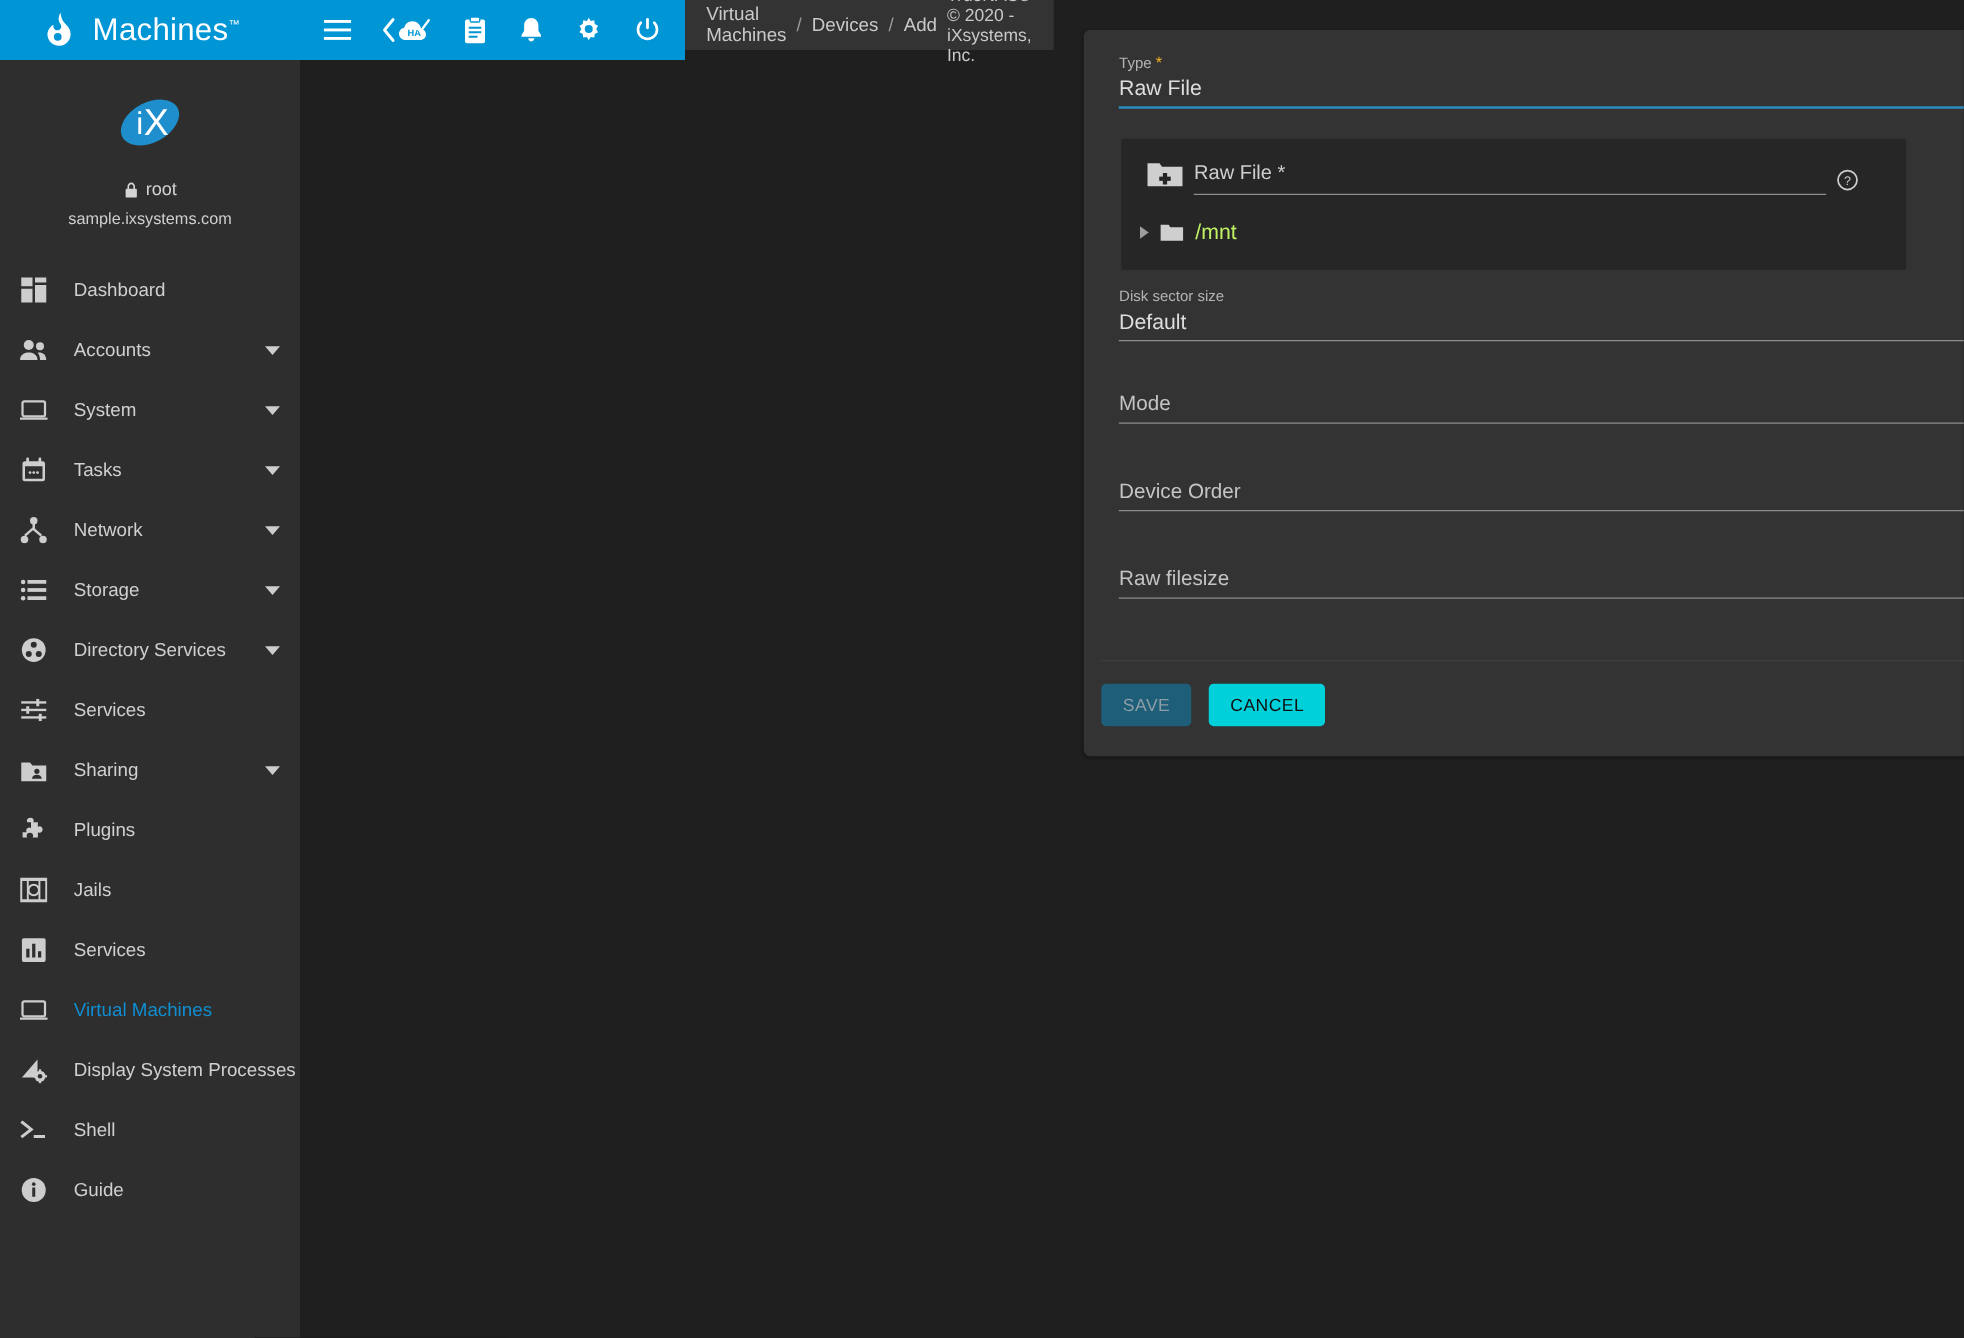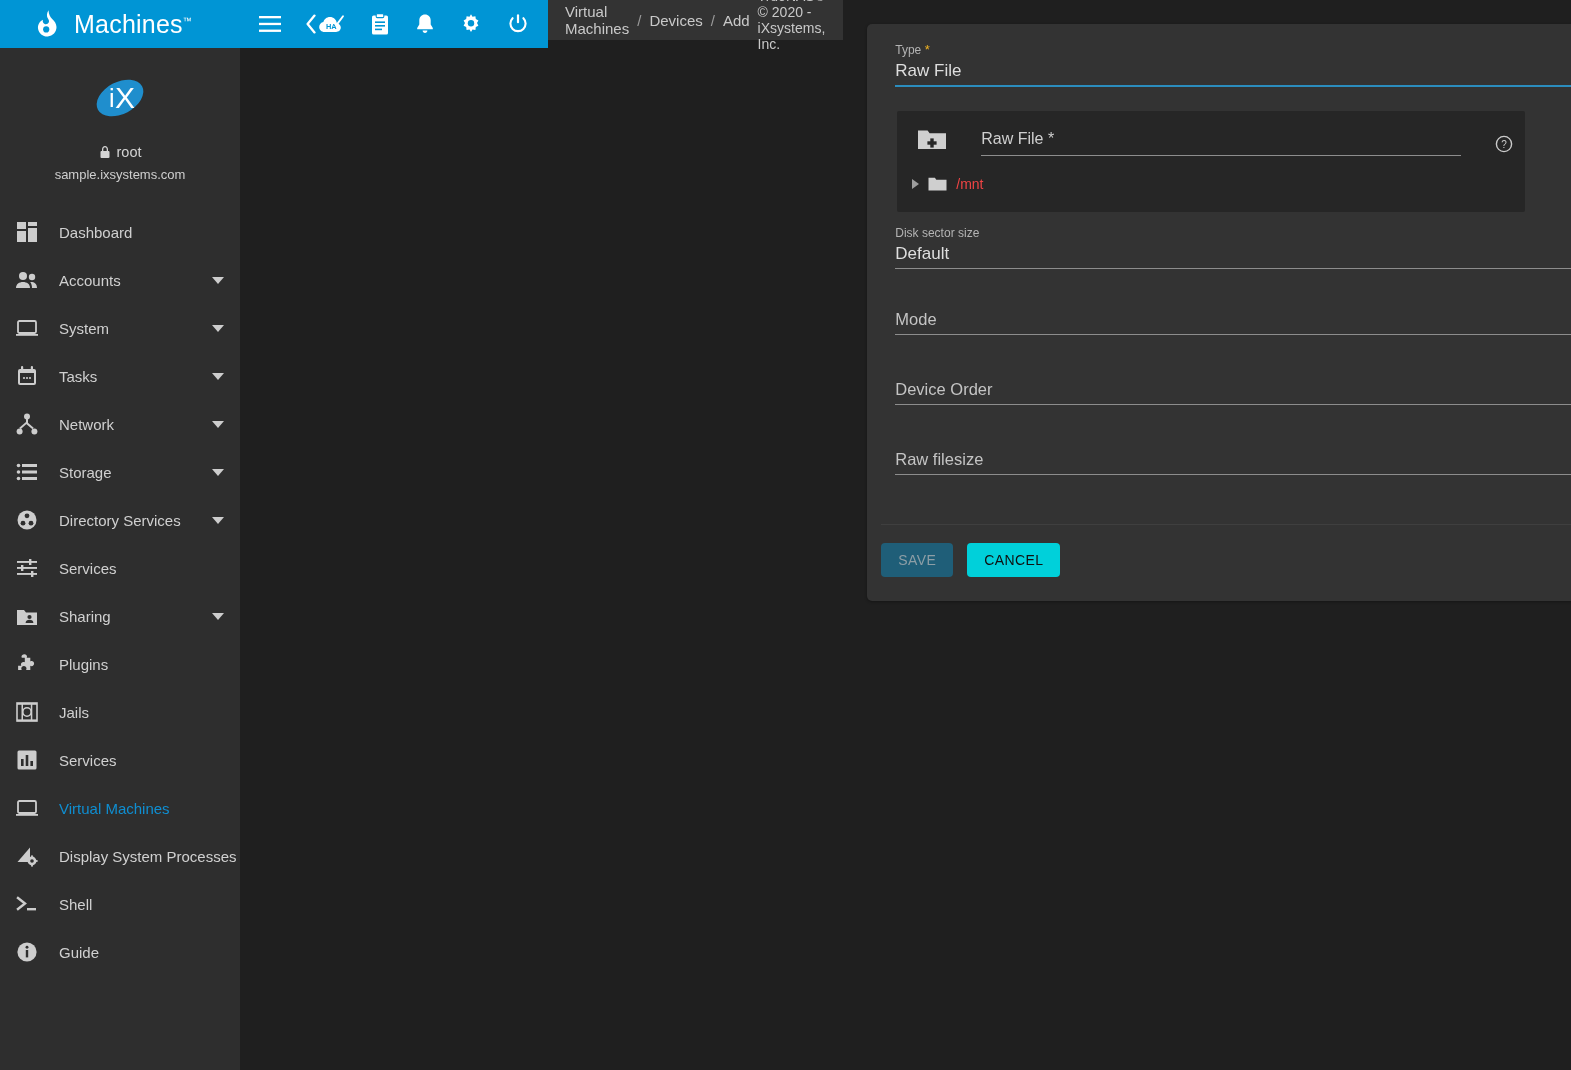--- a/index.html
+++ b/index.html
@@ -126,36 +126,36 @@
   }
 
   
   .type-field { margin: 0 12px 0 14px; }
   
   .explorer {
     margin: 24px 0 0 16px; width: 628px; background: #262626;
     border-radius: 2px; padding: 16px 0 20px 0;
   }
   .explorer-input-row {
-    display: flex; align-items: flex-end; padding: 0 12px 0 20px; gap: 34px;
+    display: flex; align-items: flex-end; padding: 0 12px 0 20px; gap: 8px;
   }
   .folder-add-ico { width: 30px; height: 24px; flex:0 0 30px; margin-bottom: 5px; }
   .exp-input-wrap { flex: 1 1 auto; position: relative; max-width: 506px; }
   .exp-label { color: #cfcfcf; font-size: 16px; line-height: 22px; }
   .exp-underline { height: 1px; background: #8d8d8d; margin-top: 5px; }
   .exp-help { width: 18px; height: 18px; margin-bottom: 3px; flex: 0 0 18px; cursor: pointer; }
   .tree-row {
     display: flex; align-items: center; gap: 9px;
     padding: 0 0 0 12px; margin-top: 20px; cursor: pointer;
   }
   .tree-arrow { width: 0; height: 0;
     border-top: 5px solid transparent; border-bottom: 5px solid transparent;
     border-left: 7px solid #9d9d9d; margin-left: 3px; }
   .tree-folder { width: 19px; height: 16px; }
-  .tree-label { color: #ef4444; font-size: 14px; }
+  .tree-label { color: #bef264; font-size: 17px; }
 
   .rows { padding: 0 40px 0 14px; }
   .row-field { position: relative; margin-top: 14px; height: 56px; }
 
   .card-sep { height: 1px; background: #3f3f3f; margin: 22px 0 0 0; }
   .actions { padding: 18px 0 24px 14px; display: flex; gap: 14px; }
   .btn {
     border: none; border-radius: 4px; height: 34px;
     font-size: 14px; letter-spacing: .4px; cursor: pointer;
     font-family: "Liberation Sans", sans-serif; padding: 0 17px;

